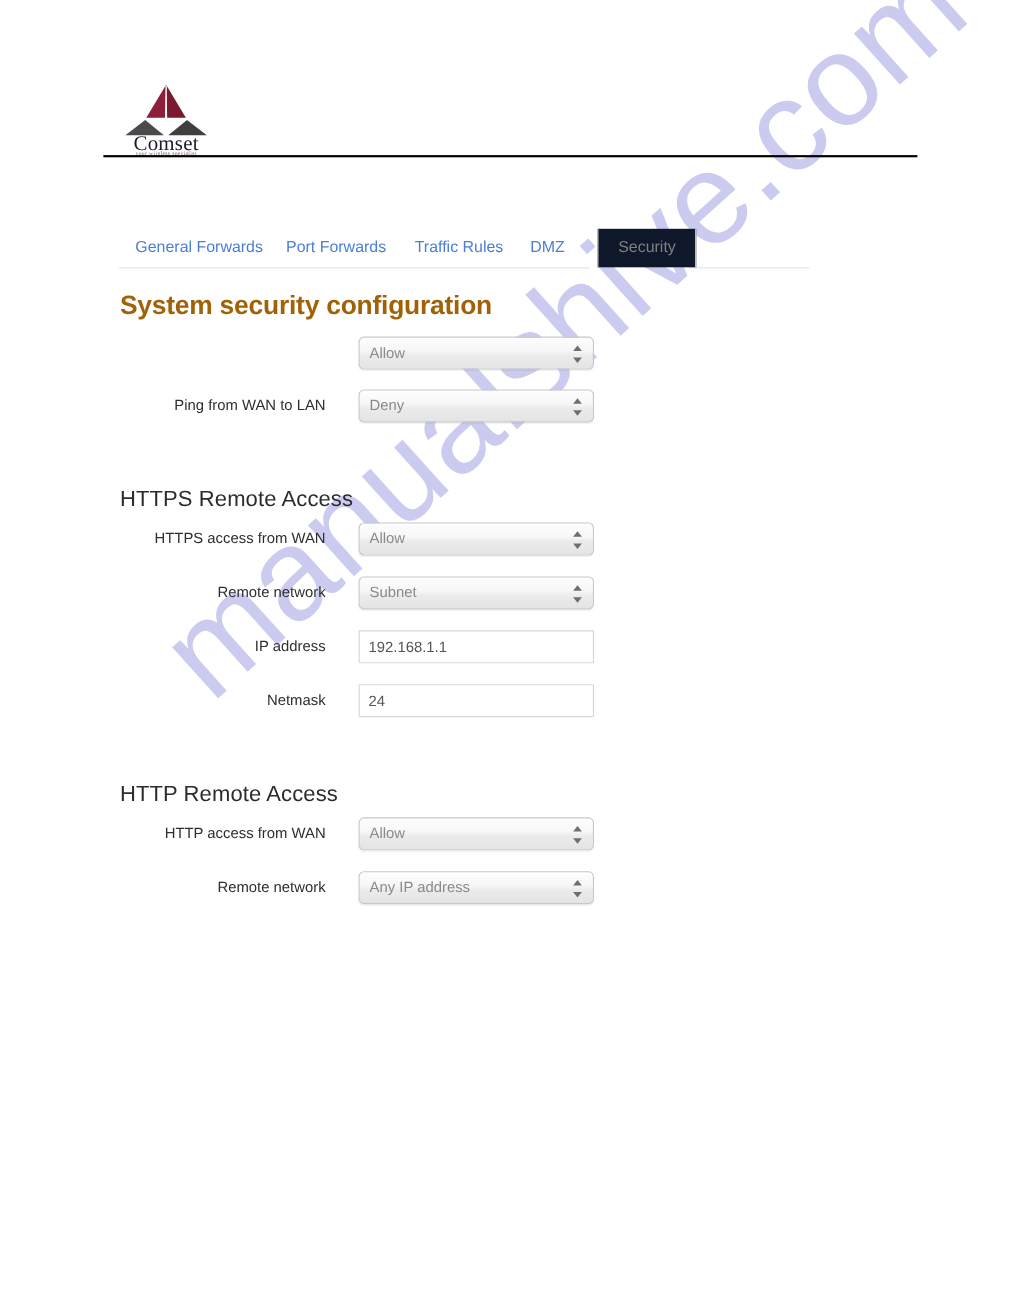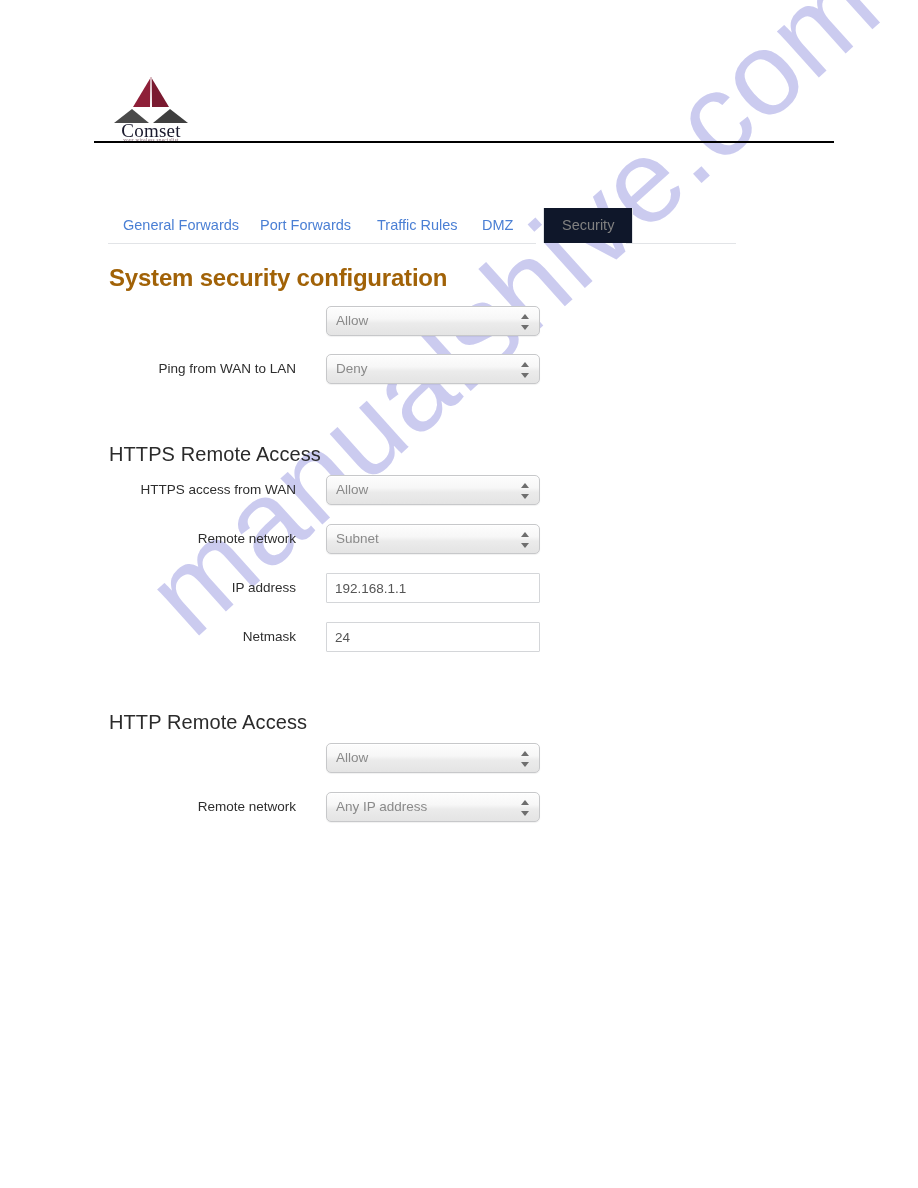--- a/index.html
+++ b/index.html
@@ -366,20 +366,21 @@
     <div class="frow r-nm">
       <div class="flabel">Netmask</div>
       <div class="fctrl">
         <input class="txt" type="text" value="24" style="">
       </div>
     </div>
 
     <div class="section-h sec-http">HTTP Remote Access</div>
 
     <div class="frow r-http">
+      <div class="flabel">HTTP access from WAN</div>
       <div class="fctrl">
         <div class="sel">
           <span>Allow</span>
           <span class="stepper">
               <i class="up"></i>
               <i class="dn"></i>
             </span>
         </div>
       </div>
     </div>

